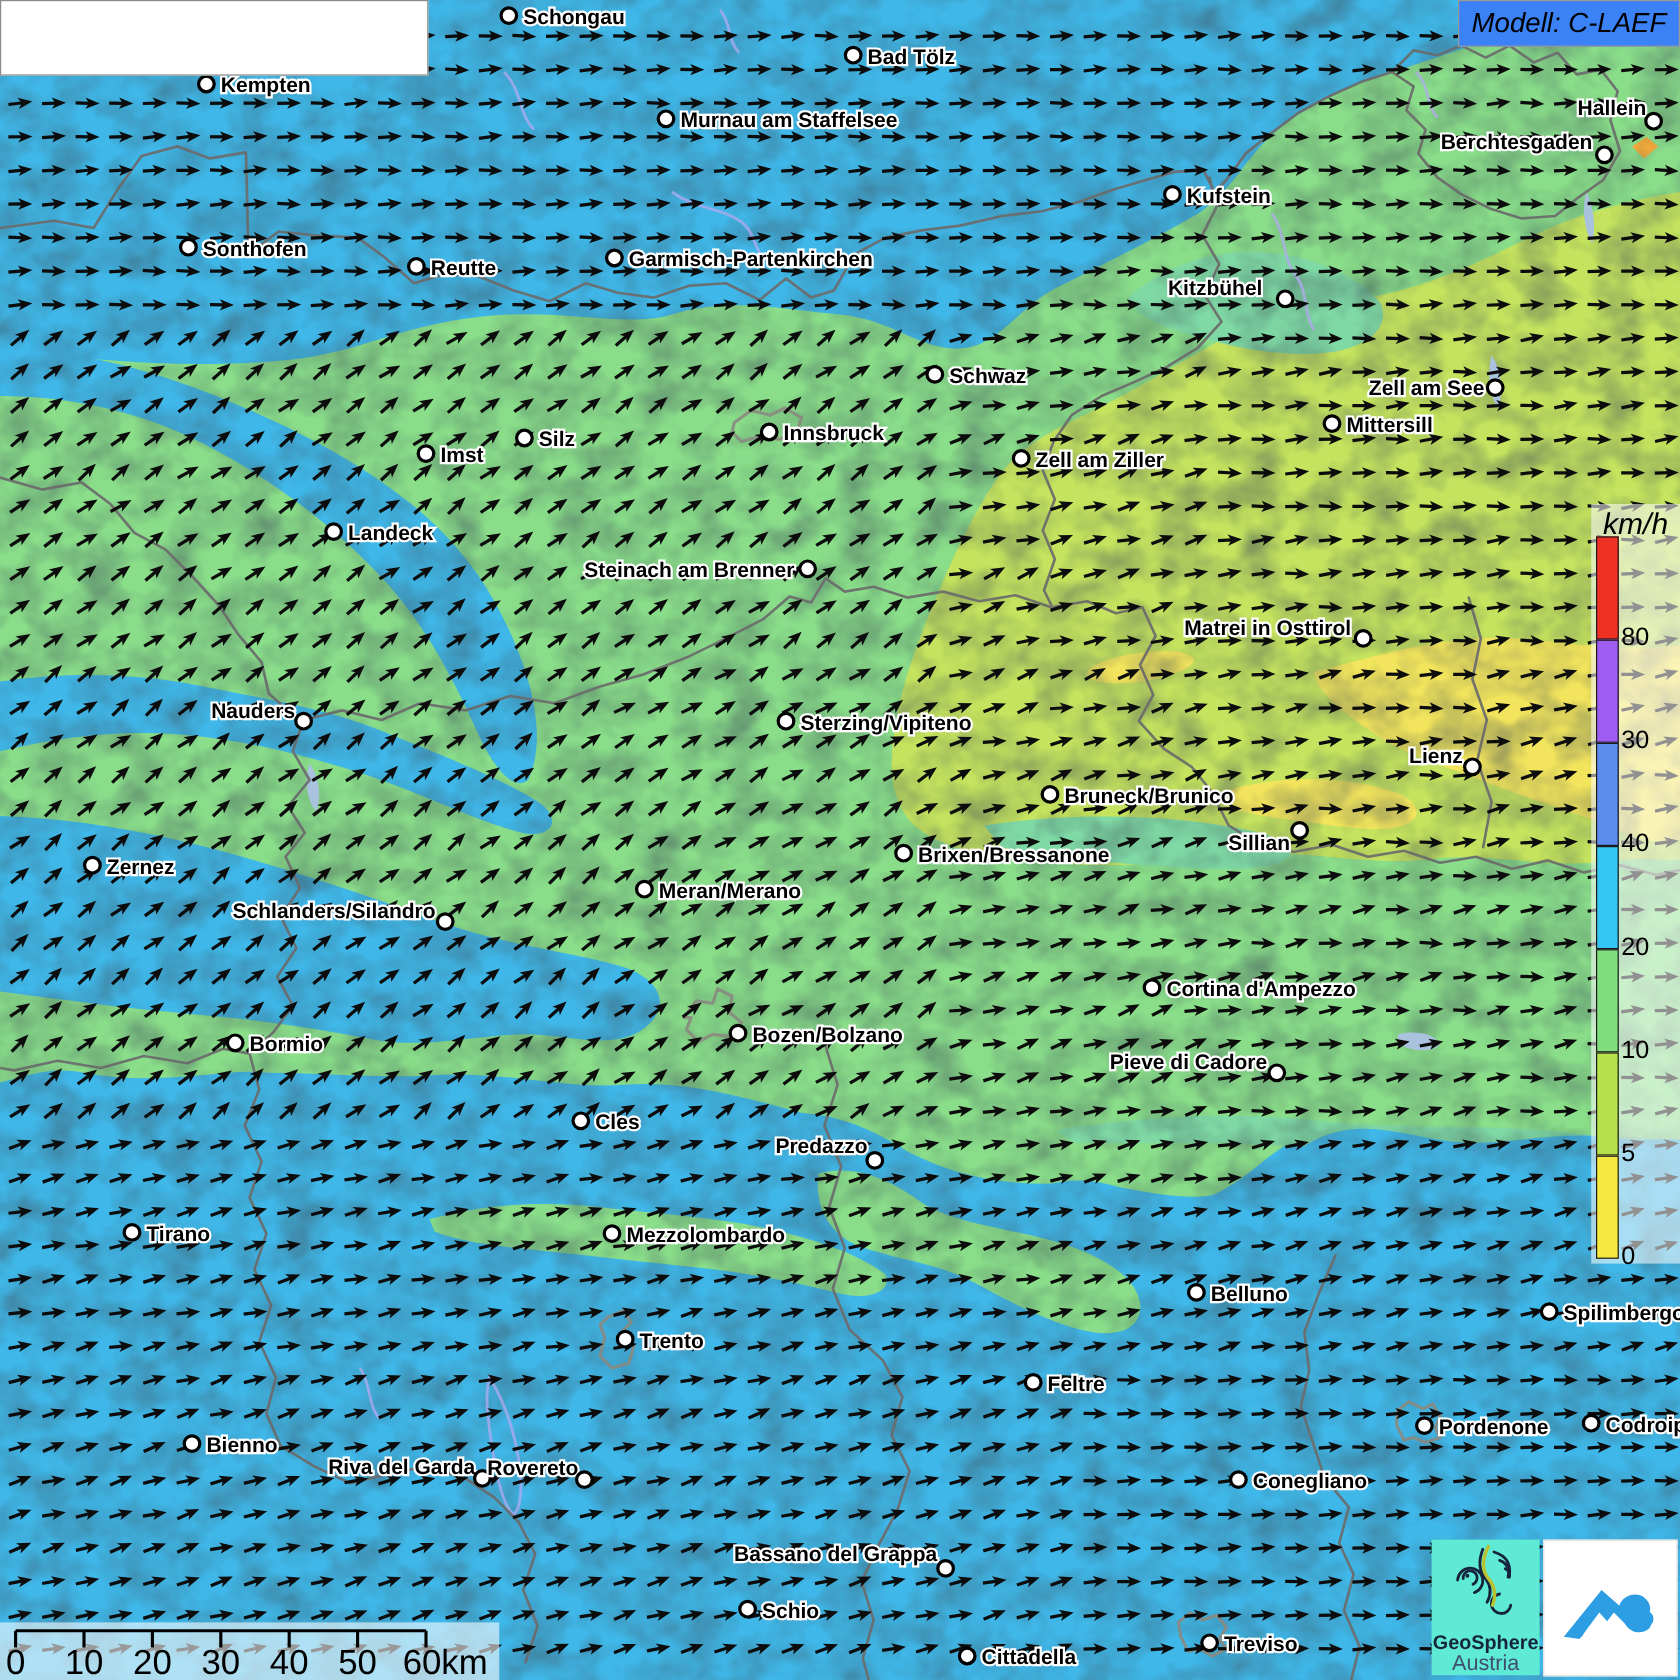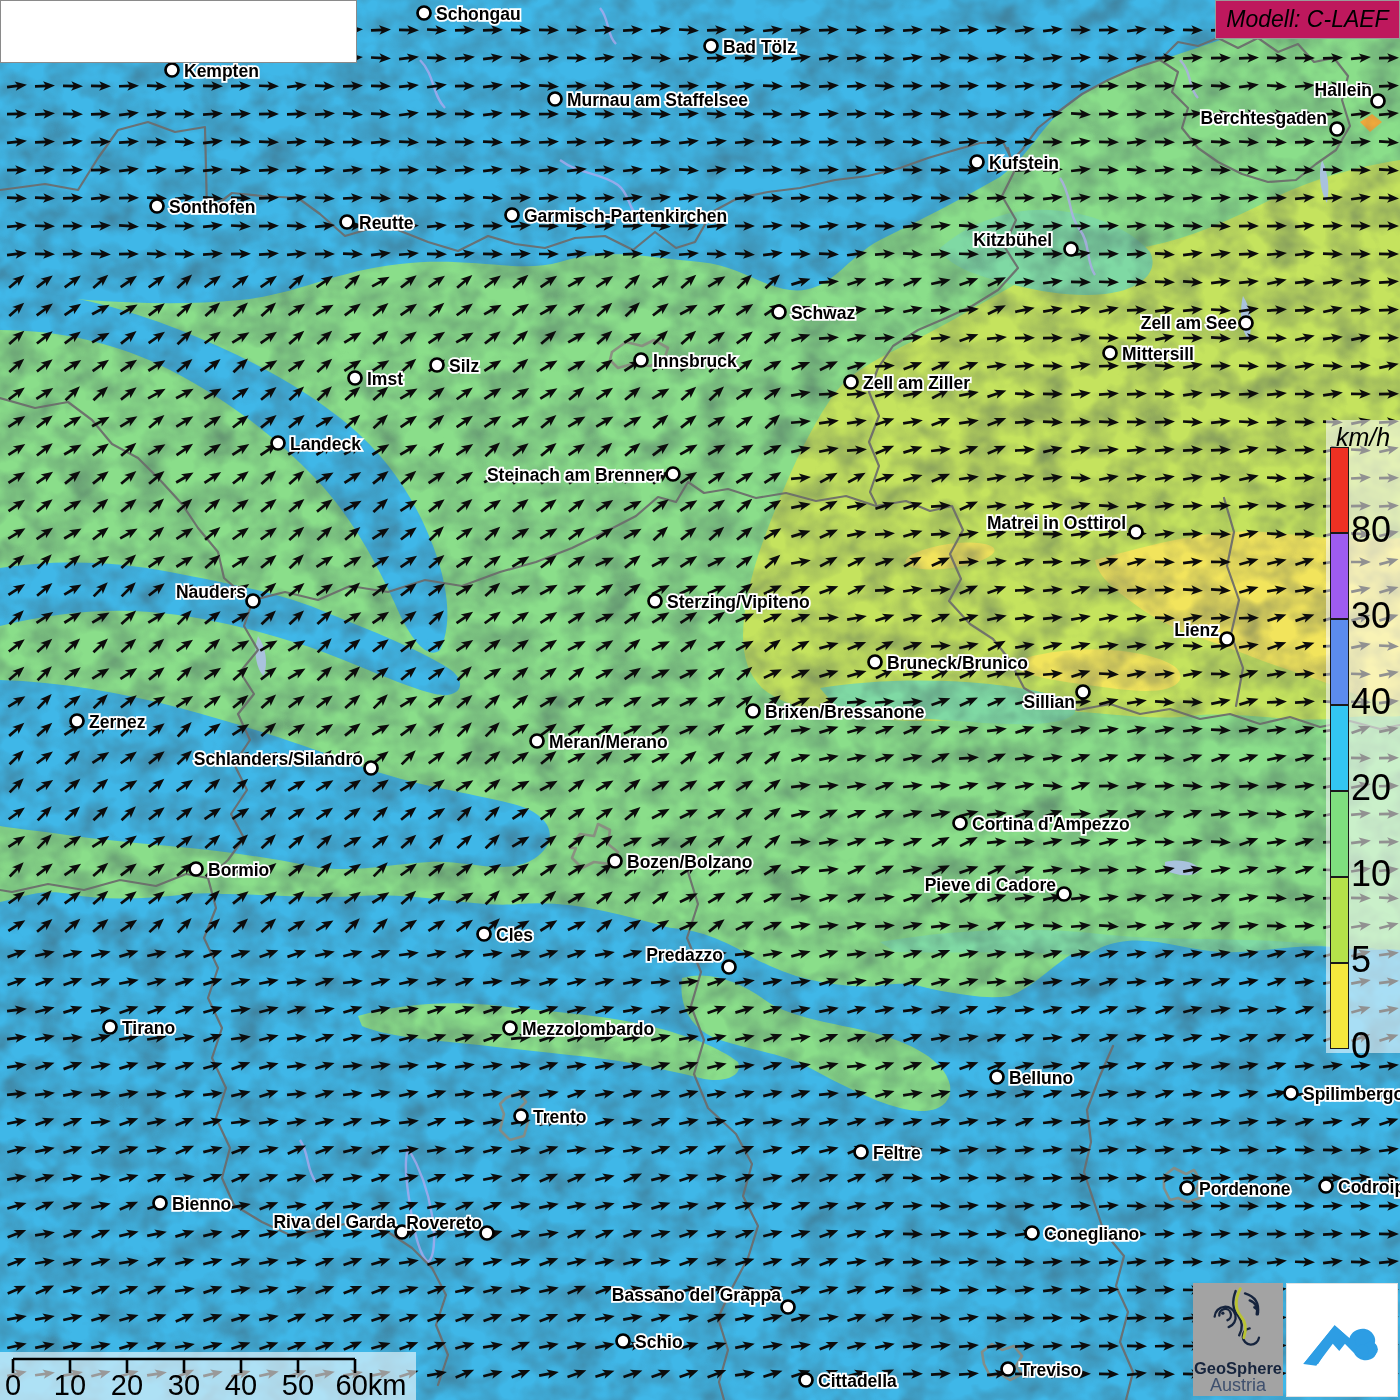--- a/index.html
+++ b/index.html
@@ -8,40 +8,40 @@
   #map{position:absolute;left:0;top:0;}
 
   
   .hdr{position:absolute;left:0;top:0;width:357px;height:63px;background:#ffffff;
        border:1px solid #8a8a8a;box-sizing:border-box;padding:1px 8px 0 8px;z-index:5;}
   .hdr .l1{font-size:23px;font-weight:bold;color:#000;white-space:nowrap;line-height:30px;}
   .hdr .l1 .unit{font-weight:normal;}
   .hdr .l2{font-size:23px;font-style:italic;color:#000;white-space:nowrap;line-height:29px;}
 
   
-  .model{position:absolute;right:0;top:0;width:185px;height:39px;background:#be185d;
+  .model{position:absolute;right:0;top:0;width:185px;height:39px;background:#3b82f6;
          border:1px solid #9a9a9a;box-sizing:border-box;z-index:5;
          font-size:23px;font-style:italic;display:flex;align-items:center;justify-content:center;}
 
   
   .legend{position:absolute;left:1326px;top:420px;width:74px;height:633px;
           background:rgba(255,255,255,0.55);z-index:4;}
   .legend .unit{position:absolute;top:3px;left:50%;transform:translateX(-50%);
                 font-size:25px;color:#000;font-style:italic;}
   .legend .seg{position:absolute;left:4px;width:19px;height:87px;
                border:1.4px solid #1a1a1a;box-sizing:border-box;}
-  .legend .lbl{position:absolute;left:25px;font-size:36px;color:#000;
+  .legend .lbl{position:absolute;left:25px;font-size:21px;color:#000;
                transform:translateY(-56%);}
 
   
   .scalebar{position:absolute;left:0;top:1352px;width:416px;height:48px;
             background:rgba(255,255,255,0.58);z-index:4;}
 
   
-  .logo-gs{position:absolute;left:1193px;top:1283px;width:90px;height:113px;background:#a3a3a3;
+  .logo-gs{position:absolute;left:1193px;top:1283px;width:90px;height:113px;background:#5eead4;
            z-index:5;text-align:center;}
   .logo-gs .org{font-weight:bold;color:#16243d;font-size:16.5px;line-height:17px;margin-top:1px;}
   .logo-gs .ctry{color:#3f506e;font-size:18px;line-height:17px;}
   .logo-mt{position:absolute;left:1286px;top:1283px;width:112px;height:114px;background:#ffffff;
            border:1px solid #e2e2e2;box-sizing:border-box;z-index:5;
            display:flex;align-items:center;justify-content:center;}
 </style>
 </head>
 <body>
 

